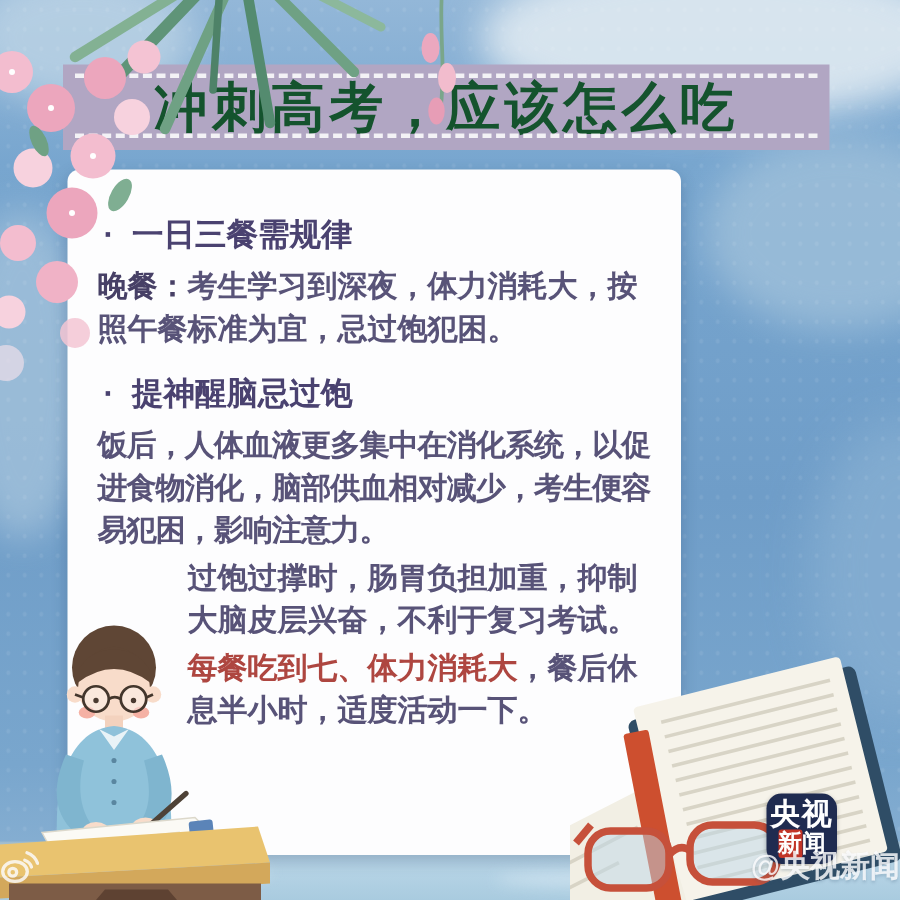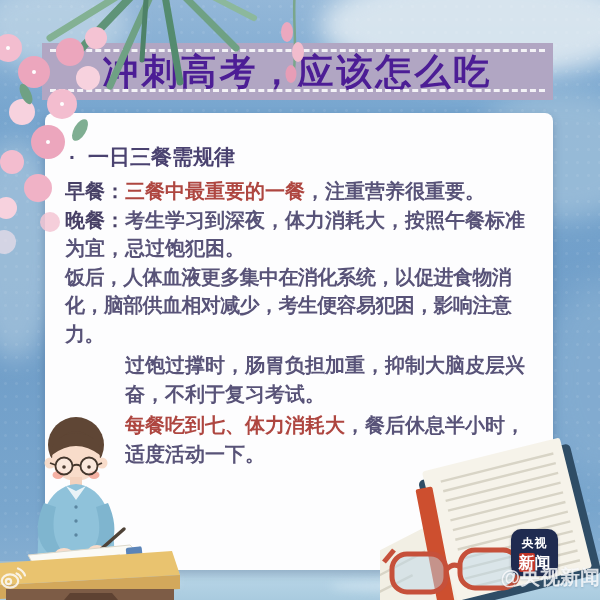--- a/index.html
+++ b/index.html
@@ -28,45 +28,45 @@
 
   
   .banner{position:absolute;left:42px;top:43px;width:511px;height:57px;z-index:3;
           background:#b1a6c3;}
   .banner::before,.banner::after{content:"";position:absolute;left:8px;right:8px;
           border-top:3px dashed rgba(255,255,255,.85);}
   .banner::before{top:6px;}
   .banner::after{bottom:8px;}
   .banner h1{margin:0;height:57px;line-height:58px;text-align:center;
           font-family:"Liberation Serif",serif;font-weight:900;font-size:36px;
-          letter-spacing:3px;color:#4c1d95;}
-
-  
-  .card{position:absolute;left:45px;top:113px;width:508px;height:457px;z-index:2;
+          letter-spacing:3px;color:#14532d;}
+
+  
+  .card{position:absolute;left:45px;top:113px;width:409px;height:457px;z-index:2;
         background:#fdfdfe;border-radius:8px;box-sizing:border-box;
         padding:30px 16px 0 20px;box-shadow:0 4px 10px rgba(40,70,110,.30);}
   .sec-head{font-size:21px;font-weight:bold;color:#4a4270;line-height:27px;margin:0 0 7px;}
   .sec-head .bullet{margin:0 12px 0 4px;}
   .sec-head.h2{margin:15px 0 7px;}
   p.txt{margin:0;font-size:20px;line-height:28.5px;color:#585378;font-weight:600;}
   p.txt .label{color:#474066;font-weight:bold;}
   .hl{color:#ae4640;}
   p.squeeze{letter-spacing:-0.6px;}
   p.indent{margin-left:60px;margin-top:3px;}
 
   
   .flowers{position:absolute;left:-8px;top:-10px;z-index:4;}
   .boy{position:absolute;left:0px;top:403px;z-index:5;}
   .book{position:absolute;left:380px;top:430px;z-index:5;}
 
   
   .logo{position:absolute;left:511px;top:529px;width:47px;height:47px;z-index:6;
         background:#1f2b50;border-radius:10px;display:flex;flex-direction:column;
         align-items:center;justify-content:center;box-shadow:0 1px 3px rgba(0,0,0,.25);}
-  .logo .l1{color:#fff;font-weight:bold;font-size:12px;line-height:19px;letter-spacing:1px;}
+  .logo .l1{color:#fff;font-weight:bold;font-size:20px;line-height:19px;letter-spacing:1px;}
   .logo .l2{color:#fff;font-weight:bold;font-size:16px;line-height:19px;display:flex;}
   .logo .xin{background:#c23527;border-radius:2px;display:inline-block;}
 
   
   .watermark{position:absolute;left:0;top:564px;width:600px;z-index:6;
         display:flex;align-items:center;justify-content:space-between;gap:7px;
         color:rgba(252,252,254,.82);font-size:20px;font-weight:bold;
         text-shadow:0 1px 2px rgba(60,90,120,.25);}
 </style>
 </head>
@@ -130,26 +130,26 @@
     </g>
   </svg>
 
   <div class="card">
 
     <div class="sec-head">
       <span class="bullet">·</span><span>一日三餐需规律</span>
     </div>
 
     <p class="txt">
-      <span class="label">早餐：</span><span class="hl">三餐中最重要的一餐</span><span>，注重营养很重要。</span>
-    </p>
-    <p class="txt">
       <span class="label">晚餐：</span><span>考生学习到深夜，体力消耗大，按照午餐标准为宜，忌过饱犯困。</span>
     </p>
 
+    <div class="sec-head h2">
+      <span class="bullet">·</span><span>提神醒脑忌过饱</span>
+    </div>
 
     <p class="txt squeeze">饭后，人体血液更多集中在消化系统，以促进食物消化，脑部供血相对减少，考生便容易犯困，影响注意力。</p>
     <p class="txt indent">过饱过撑时，肠胃负担加重，抑制大脑皮层兴奋，不利于复习考试。</p>
     <p class="txt indent">
       <span class="hl">每餐吃到七、体力消耗大</span><span>，餐后休息半小时，适度活动一下。</span>
     </p>
   </div>
 
   <svg class="boy" width="185" height="197" viewBox="0 0 185 197">
     <g>

